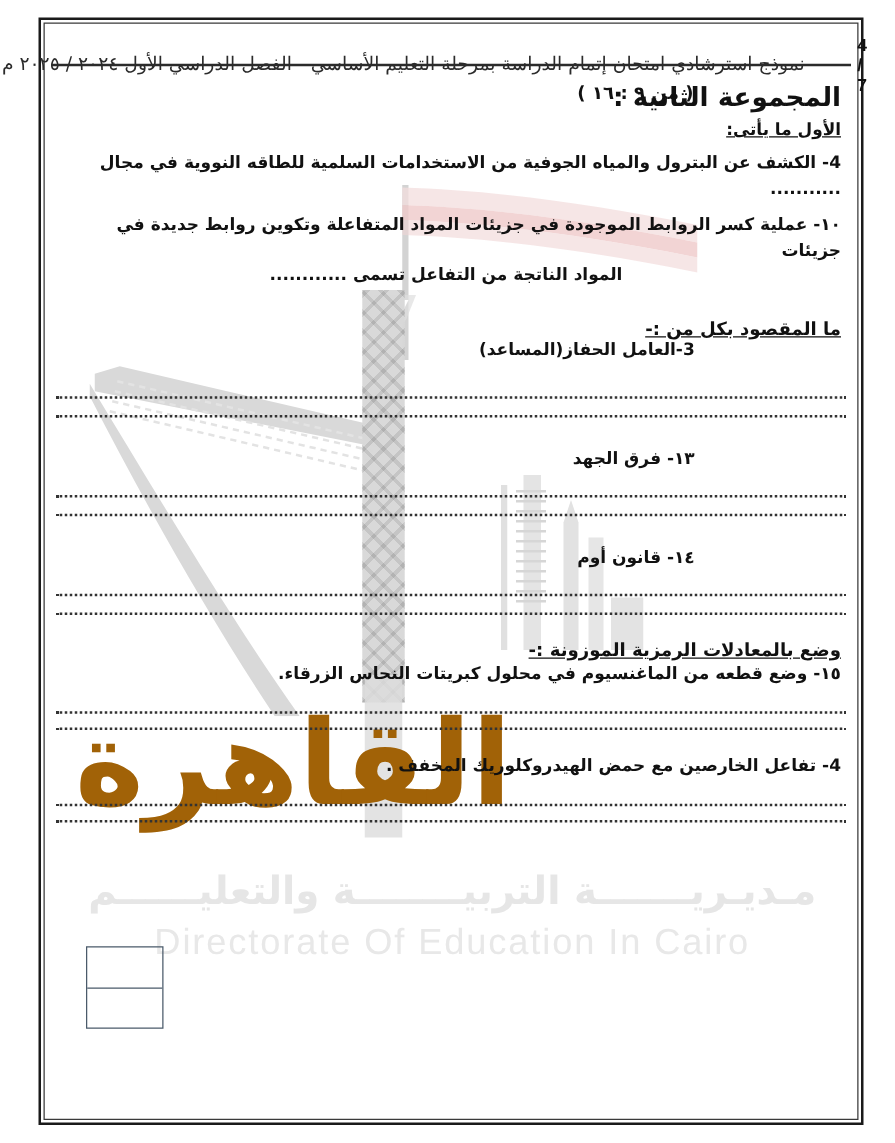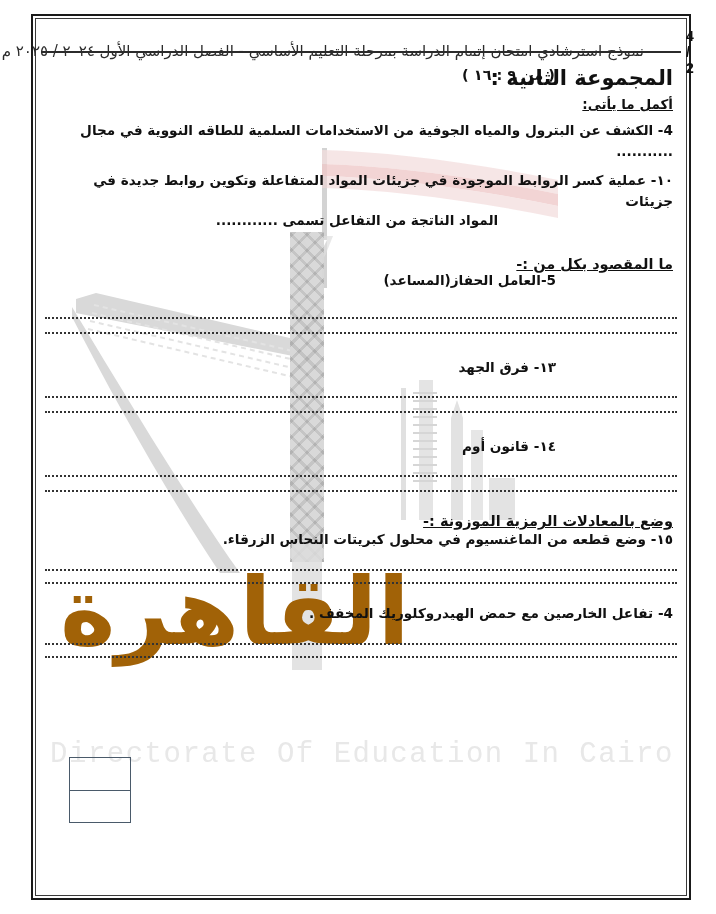--- a/index.html
+++ b/index.html
@@ -114,21 +114,21 @@
     font-weight: bold;
     color: #e6e6e6;
     letter-spacing: 1px;
     white-space: nowrap;
   }
   .wm-dir-en {
     left: 42px;
     top: 738px;
     width: 640px;
     text-align: center;
-    font-family: Liberation Mono, monospace;
+    font-family: Liberation Sans, sans-serif;
     font-size: 29px;
     color: #e8e8e8;
     letter-spacing: 1.5px;
     white-space: nowrap;
     direction: ltr;
   }
 
   
   .header-row {
     position: absolute;
@@ -312,59 +312,60 @@
         <rect x="18" y="94" width="24" height="2"></rect>
       <rect x="18" y="102" width="24" height="2"></rect>
         <rect x="18" y="110" width="24" height="2"></rect>
     </g>
     <path d="M56,150 L56,48 L62,30 L68,48 L68,150 Z" fill="#e2e2e2"></path>
     <rect x="76" y="60" width="12" height="90" fill="#e6e6e6"></rect>
     <rect x="94" y="108" width="26" height="42" fill="#e3e3e3"></rect>
   </svg>
 
   <div class="wm wm-arabic-logo">القاهرة</div>
+  <div class="wm wm-dir-ar">مـديـريـــــــة التربيــــــــة والتعليــــــم</div>
   <div class="wm wm-dir-en">Directorate Of Education In Cairo</div>
 
   <div class="sheet-border"></div>
   <div class="sheet-border-inner"></div>
 
   <div class="header-row">
     <div class="page-num">
-      <span class="page-num-txt">4 / 2</span>
+      <span class="page-num-txt">4 / 7</span>
     </div>
     <div class="header-title">نموذج استرشادي امتحان إتمام الدراسة بمرحلة التعليم الأساسي - الفصل الدراسي الأول ٢٠٢٤ / ٢٠٢٥ م  -  المادة : ..............</div>
   </div>
   <div class="header-rule"></div>
 
   <div class="content">
 
     <div class="group-title-row">
       <span class="group-title">المجموعة الثانية  :</span>
       <span class="group-range">( من ٩ : ١٦ )</span>
     </div>
 
-    <div class="sub-head">أكمل ما يأتى:</div>
+    <div class="sub-head">الأول ما يأتى:</div>
 
     <div class="spacer-8"></div>
 
     <div class="q">4- الكشف عن البترول والمياه الجوفية من الاستخدامات السلمية للطاقه النووية في مجال ...........</div>
 
     <div class="spacer-8"></div>
 
     <div class="q">١٠- عملية كسر الروابط الموجودة في جزيئات المواد المتفاعلة وتكوين روابط جديدة في جزيئات</div>
     <div class="q-center">المواد الناتجة  من التفاعل تسمى  ............</div>
 
     <div class="spacer-8"></div>
 
 
     <div class="spacer-20"></div>
 
     <div class="section-head">ما المقصود بكل من :-</div>
 
-    <div class="q-right-narrow">5-العامل الحفاز(المساعد)</div>
+    <div class="q-right-narrow">3-العامل الحفاز(المساعد)</div>
 
     <div class="spacer-16"></div>
     <div class="dotline"></div>
     <div class="dotline"></div>
 
     <div class="spacer-12"></div>
 
     <div class="q-right-narrow">١٣- فرق الجهد</div>
 
     <div class="spacer-8"></div>

